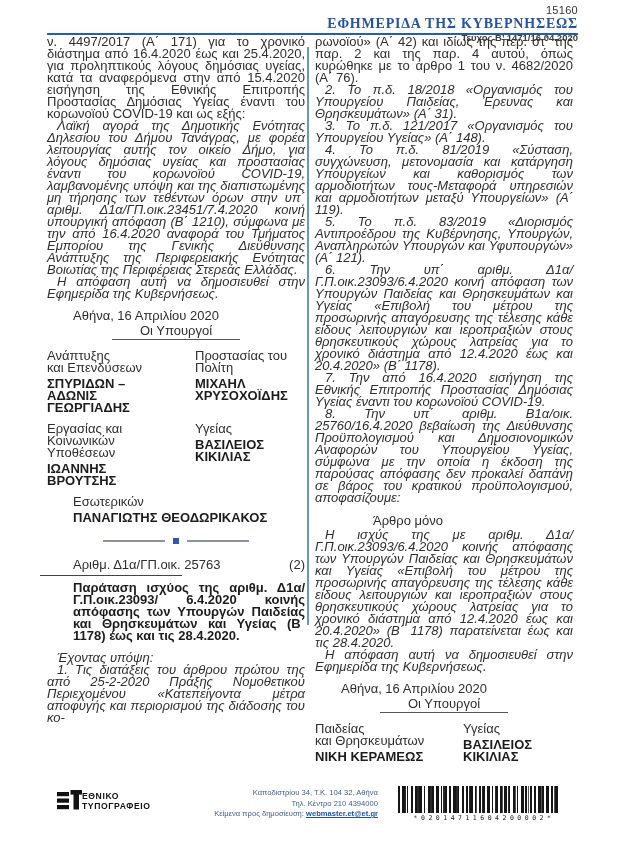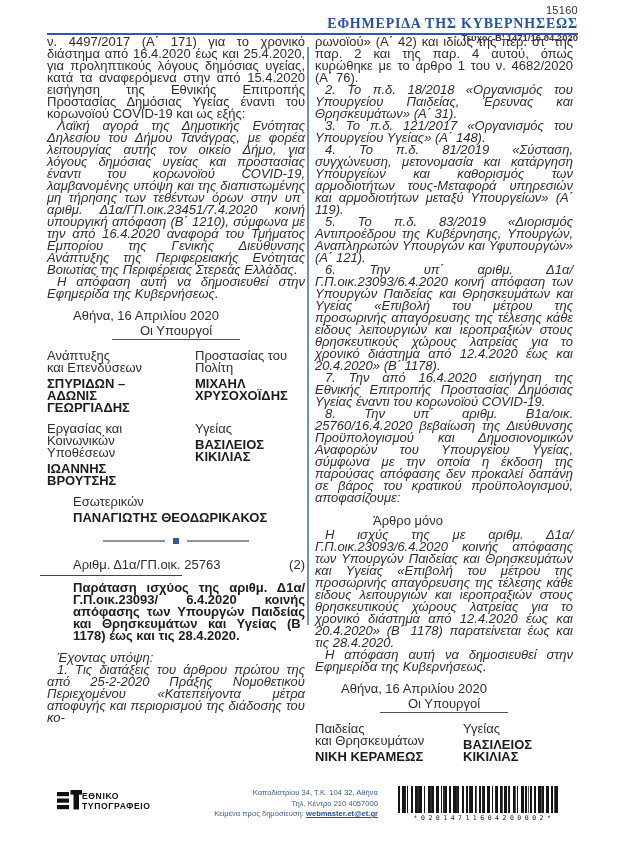--- a/index.html
+++ b/index.html
@@ -173,21 +173,21 @@
         <rect x="0" y="15" width="12" height="4.2" fill="#111"></rect>
         <rect x="13.5" y="0" width="11.5" height="4.6" fill="#111"></rect>
         <rect x="16.5" y="0" width="5.5" height="19.5" fill="#111"></rect>
       </svg>
       <span class="pub-name">ΕΘΝΙΚΟ
 ΤΥΠΟΓΡΑΦΕΙΟ</span>
     </div>
 
     <div class="addr">
       <div>Καποδιστρίου 34, Τ.Κ. 104 32, Αθήνα</div>
-      <div>Τηλ. Κέντρο 210 4057000</div>
+      <div>Τηλ. Κέντρο 210 4394000</div>
       <div><span>Κείμενα προς δημοσίευση: </span><a href="#">webmaster.et@et.gr</a></div>
     </div>
 
     <div class="barcode-wrap">
       <div class="barcode"></div>
       <div class="barcode-digits">*02014711604200002*</div>
     </div>
   </div>
 
 </div>

